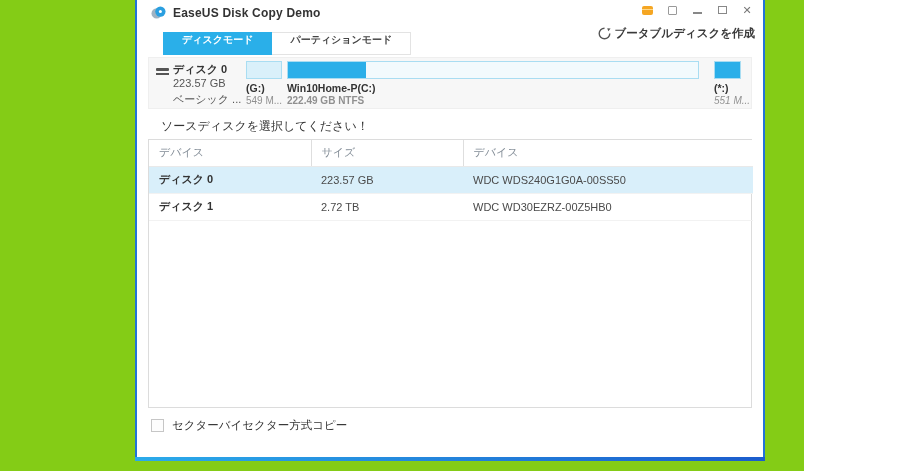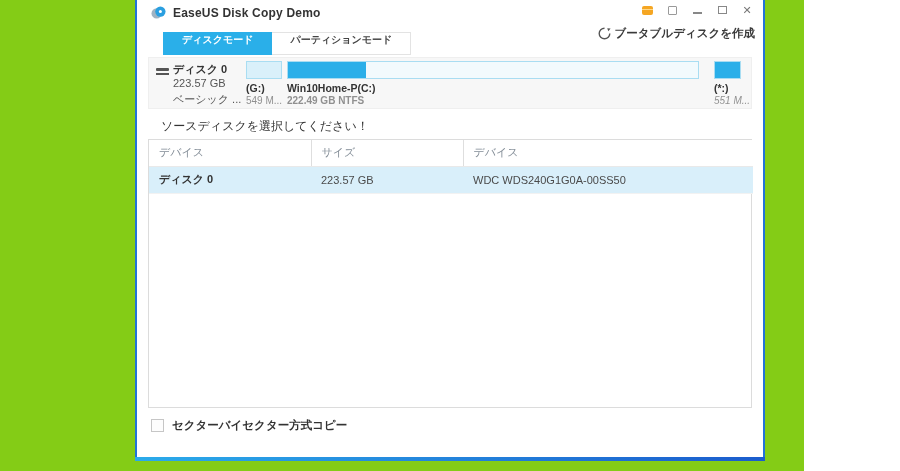--- a/index.html
+++ b/index.html
@@ -61,21 +61,21 @@
   th + th { border-left:1px solid #dedede; }
   td { height:27px; font-size:11px; color:#4a4a4a; padding-left:10px; border-bottom:1px solid #f2f2f2; }
   td.c1 { font-weight:700; color:#333; }
   tr.selected td { background:#d9effa; }
   tr.datarow { cursor:pointer; }
   col.c1 { width:162px; } col.c2 { width:152px; } col.c3 { width:290px; }
 
   
   .checkbox-row { position:absolute; left:14px; top:418px; display:flex; align-items:center; gap:8px; cursor:pointer; }
   .checkbox { width:13px; height:13px; border:1px solid #c6c6c6; background:#fdfdfd; }
-  .checkbox-label { font-size:11.5px; font-weight:700; color:#333; }
+  .checkbox-label { font-size:11.5px; font-weight:400; color:#333; }
   .next-button { position:absolute; left:526px; top:417px; width:88px; height:23px; background:#29ade8; color:#fff;
                  font-size:12px; display:flex; align-items:center; justify-content:center; cursor:pointer; }
 </style>
 </head>
 <body>
 
 <div id="stage">
   <div id="app-window">
 
     <div class="titlebar">
@@ -158,20 +158,25 @@
             <th>サイズ</th>
             <th>デバイス</th>
           </tr>
         </thead>
         <tbody>
           <tr class="datarow selected">
             <td class="c1">ディスク 0</td>
             <td>223.57 GB</td>
             <td>WDC WDS240G1G0A-00SS50</td>
           </tr>
+          <tr class="datarow">
+            <td class="c1">ディスク 1</td>
+            <td>2.72 TB</td>
+            <td>WDC WD30EZRZ-00Z5HB0</td>
+          </tr>
         </tbody>
       </table>
     </div>
 
     <div class="checkbox-row">
       <div class="checkbox"></div>
       <div class="checkbox-label">セクターバイセクター方式コピー</div>
     </div>
 
   </div>

